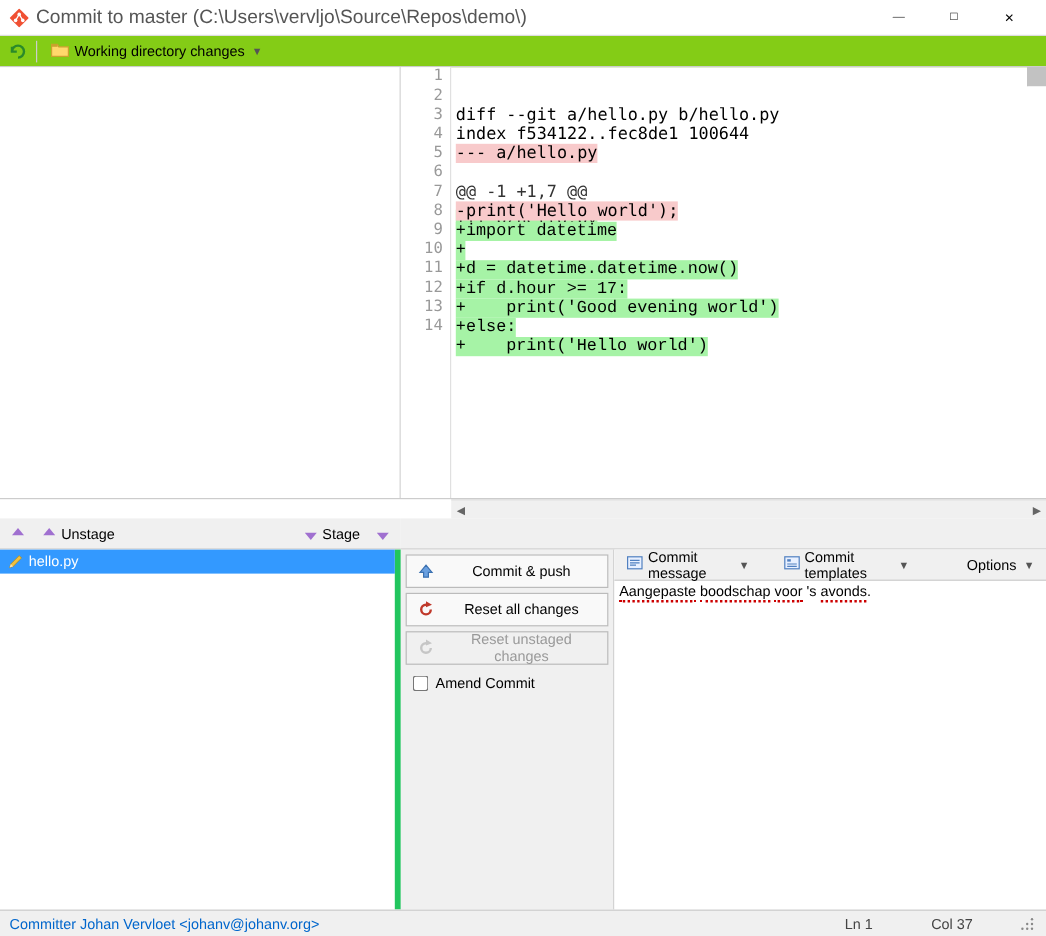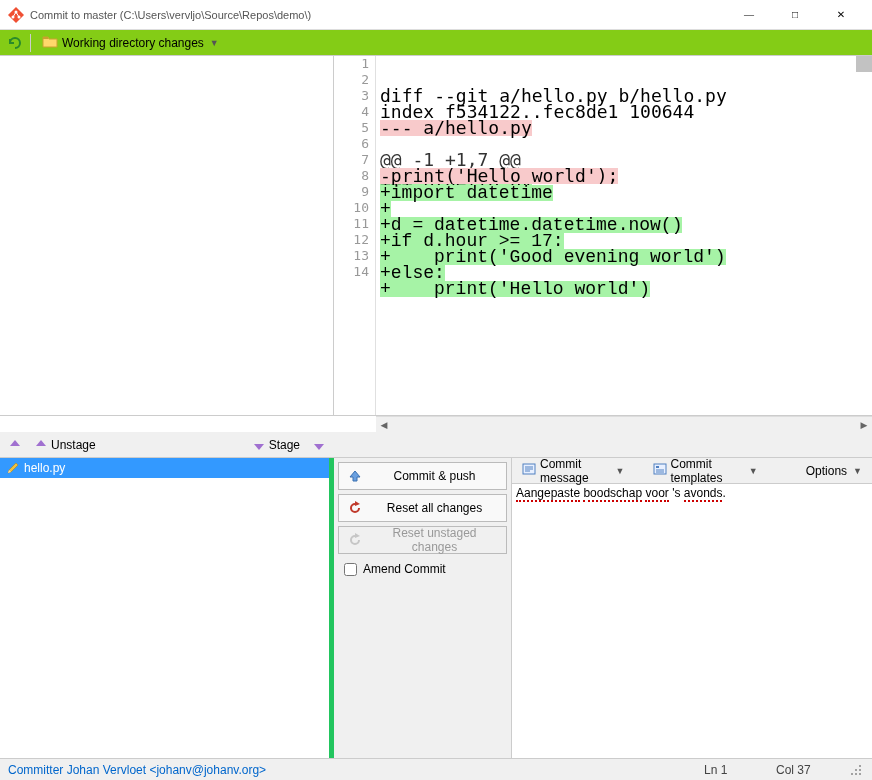--- a/index.html
+++ b/index.html
@@ -1,31 +1,31 @@
 <!DOCTYPE html>
 <html><head>
 <meta charset="utf-8">
 <style>
 * { box-sizing: border-box; margin: 0; padding: 0; }
 body { font-family: "Segoe UI", Tahoma, sans-serif; font-size: 12px; background: #fff; width: 872px; height: 780px; overflow: hidden; display: flex; flex-direction: column; }
 .titlebar { height: 30px; display: flex; align-items: center; padding: 0 8px; background: #fff; border-bottom: 1px solid #ddd; }
 .titlebar .app-icon { width: 16px; height: 16px; margin-right: 6px; }
-.titlebar .title { flex: 1; color: #555; font-size: 11px; }
+.titlebar .title { flex: 1; color: #555; font-size: 16px; }
 .titlebar .win-controls { display: flex; gap: 0; }
 .titlebar .win-btn { width: 46px; height: 30px; display: flex; align-items: center; justify-content: center; font-family: "Segoe UI Symbol"; font-size: 10px; cursor: default; }
 
 .toolbar { height: 26px; background: #84cc16; border-bottom: 1px solid #ccc; display: flex; align-items: center; padding: 2px 4px; gap: 4px; }
 .wd-dropdown { display: flex; align-items: center; gap: 4px; padding: 2px 6px; border: 1px solid transparent; border-radius: 2px; }
 
 .main { flex: 1; display: flex; flex-direction: column; min-height: 0; }
 .upper { height: 360px; display: flex; border-bottom: 1px solid #ccc; }
 .left-panel { width: 334px; background: #fff; border-right: 1px solid #ccc; }
 .gutter { width: 42px; background: #fff; border-right: 1px solid #e0e0e0; }
 .gutter div { text-align: right; padding-right: 6px; font-family: Consolas, monospace; font-size: 13px; color: #999; height: 16px; line-height: 16px; }
-.diff { flex: 1; font-family: Consolas, monospace; font-size: 18px; line-height: 16px; white-space: pre; overflow: auto; position: relative; padding-left: 4px; }
+.diff { flex: 1; font-family: Consolas, monospace; font-size: 14px; line-height: 16px; white-space: pre; overflow: auto; position: relative; padding-left: 4px; }
 .diff div { height: 16px; }
 .diff .removed-file { background: #f8cacb; display: inline-block; }
 .diff .added-file { background: #a6f3a6; display: inline-block; margin-top: 39px; }
 .diff .hunk { color: #333; }
 .diff .removed-line { background: #f8cacb; display: inline-block; }
 .diff .added-line { background: #a6f3a6; display: inline-block; font-family: Liberation Mono, monospace; }
 .diff-scroll { position: absolute; right: 0; top: 0; width: 16px; height: 100%; background: #f0f0f0; border-left:1px solid #ddd;}
 .diff-thumb { position: absolute; right: 0; top: 0; width: 16px; height: 120px; background: #c2c2c2; }
 .hscroll { height: 16px; background: #f0f0f0; border-top: 1px solid #ddd; position: relative; display:flex; align-items:center; }
 .hscroll .arrow { width: 16px; height: 16px; display: flex; align-items: center; justify-content: center; font-size:9px; color:#666;}

